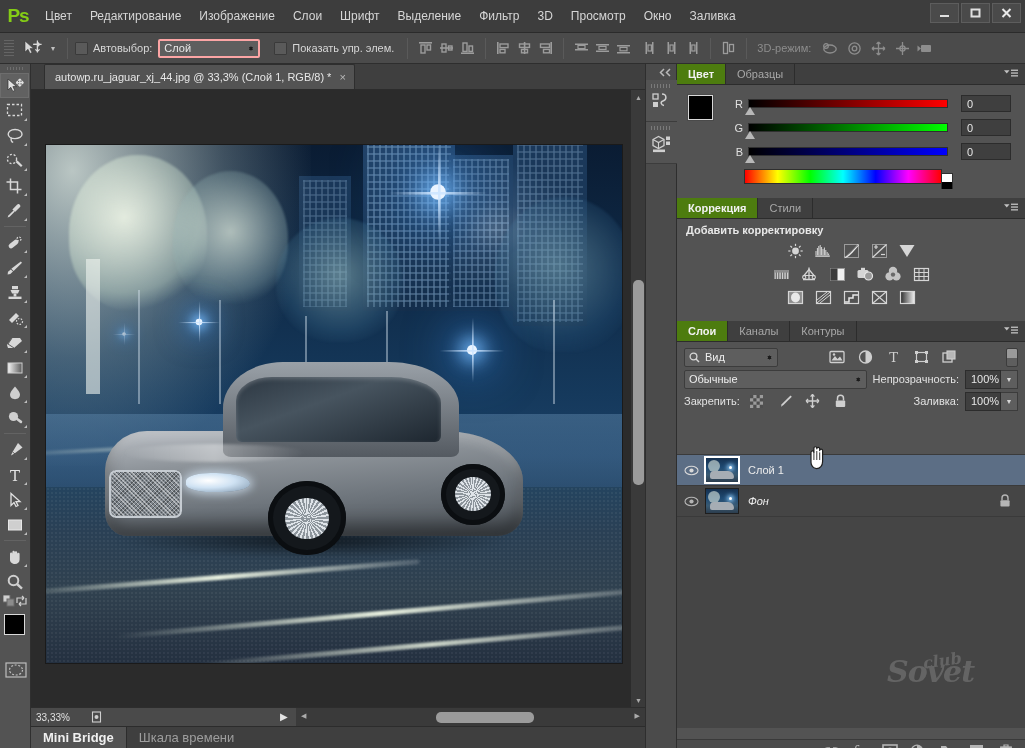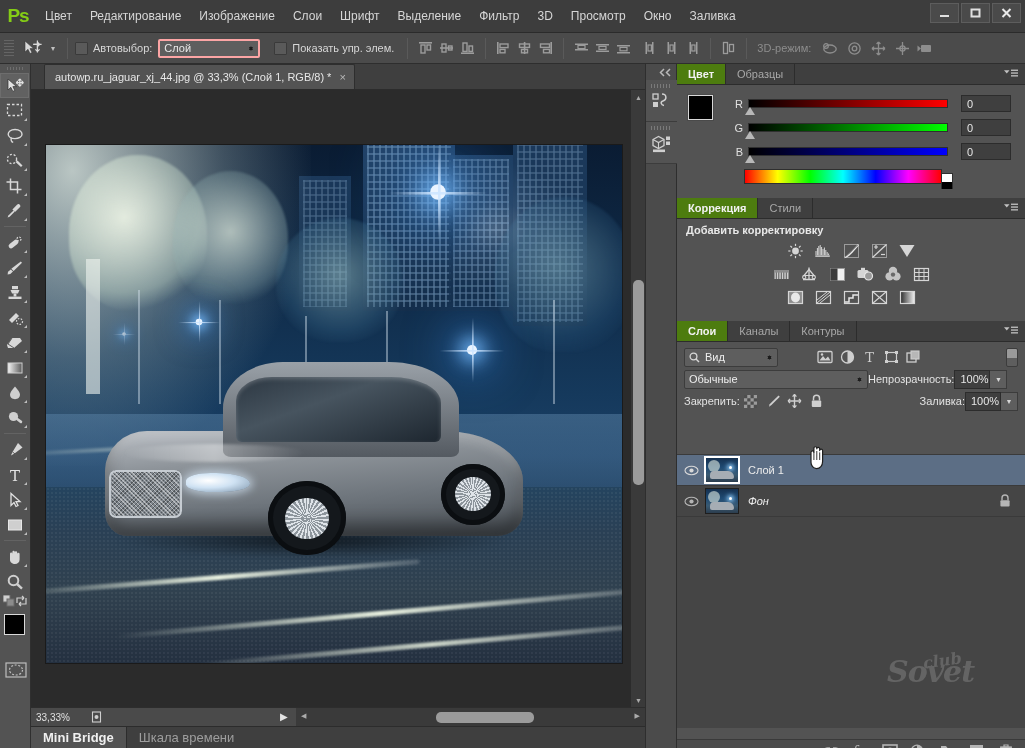--- a/index.html
+++ b/index.html
@@ -246,21 +246,21 @@
     background: linear-gradient(90deg,#ff0000,#ffff00,#00ff00,#00ffff,#0000ff,#ff00ff,#ff0000);}
 
   
   #adj-panel { height:102px; }
   #adj-title { font-size:11px; font-weight:bold; color:#e8e8e8; padding:5px 0 2px 9px; }
   .adj-row { display:flex; justify-content:center; gap:6px; padding-top:3px; }
   .adj-btn { width:22px; height:20px; display:flex;align-items:center;justify-content:center;}
 
   
   #layers-panel { height:415px; position:relative; }
-  .lp-row { display:flex; align-items:center; height:22px; padding:0 7px; }
+  .lp-row { display:flex; align-items:center; height:22px; padding:0 7px; gap:6px; }
   #filter-select {
     width:94px; height:19px; background:#5e5e5e; border:1px solid #3c3c3c; border-radius:2px;
     display:flex; align-items:center; padding:0 4px; gap:5px; font-size:11px; color:#eee; justify-content:space-between;
   }
   .lp-icon { width:22px; height:20px; display:flex;align-items:center;justify-content:center;}
   #filter-toggle { width:12px; height:19px; margin-left:auto; background:linear-gradient(180deg,#9a9a9a 50%,#5e5e5e 50%); border:1px solid #3c3c3c; border-radius:2px;}
   #blend-select { width:184px; height:19px; background:#5e5e5e;border:1px solid #3c3c3c;border-radius:2px;
     display:flex;align-items:center;padding:4px 4px;justify-content:space-between;font-size:11px;color:#eee;}
   .num-field { height:19px; background:#3f3f3f;border:1px solid #2c2c2c;display:flex;align-items:center;
     padding:0 5px; font-size:11px; color:#e6e6e6; }

